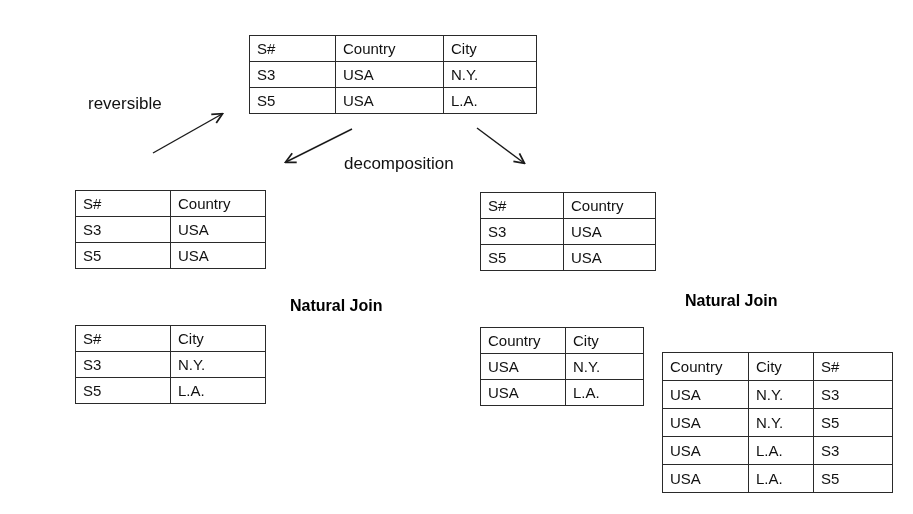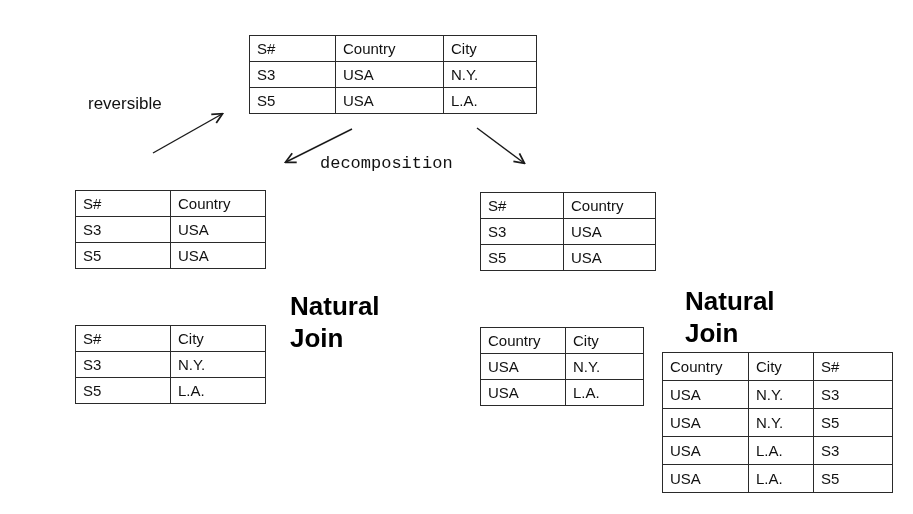--- a/index.html
+++ b/index.html
@@ -26,24 +26,24 @@
   }
   .anno-label {
     position: absolute;
     font-size: 17px;
     line-height: 20px;
     color: #111111;
     white-space: nowrap;
     text-align: center;
   }
   .reversible-label   { left: 88px;  top: 94px; }
-  .decomposition-label{ left: 320px; top: 154px; font-family: Liberation Mono, monospace; }
+  .decomposition-label{ left: 344px; top: 154px; }
   .njoin {
     position: absolute;
-    font-size: 26px;
+    font-size: 16px;
     font-weight: bold;
     line-height: 32px;
     color: #000000;
     width: 112px;
   }
   .njoin-left  { left: 290px; top: 290px; }
   .njoin-right { left: 685px; top: 285px; }
   table.dtbl {
     position: absolute;
     border-collapse: collapse;

